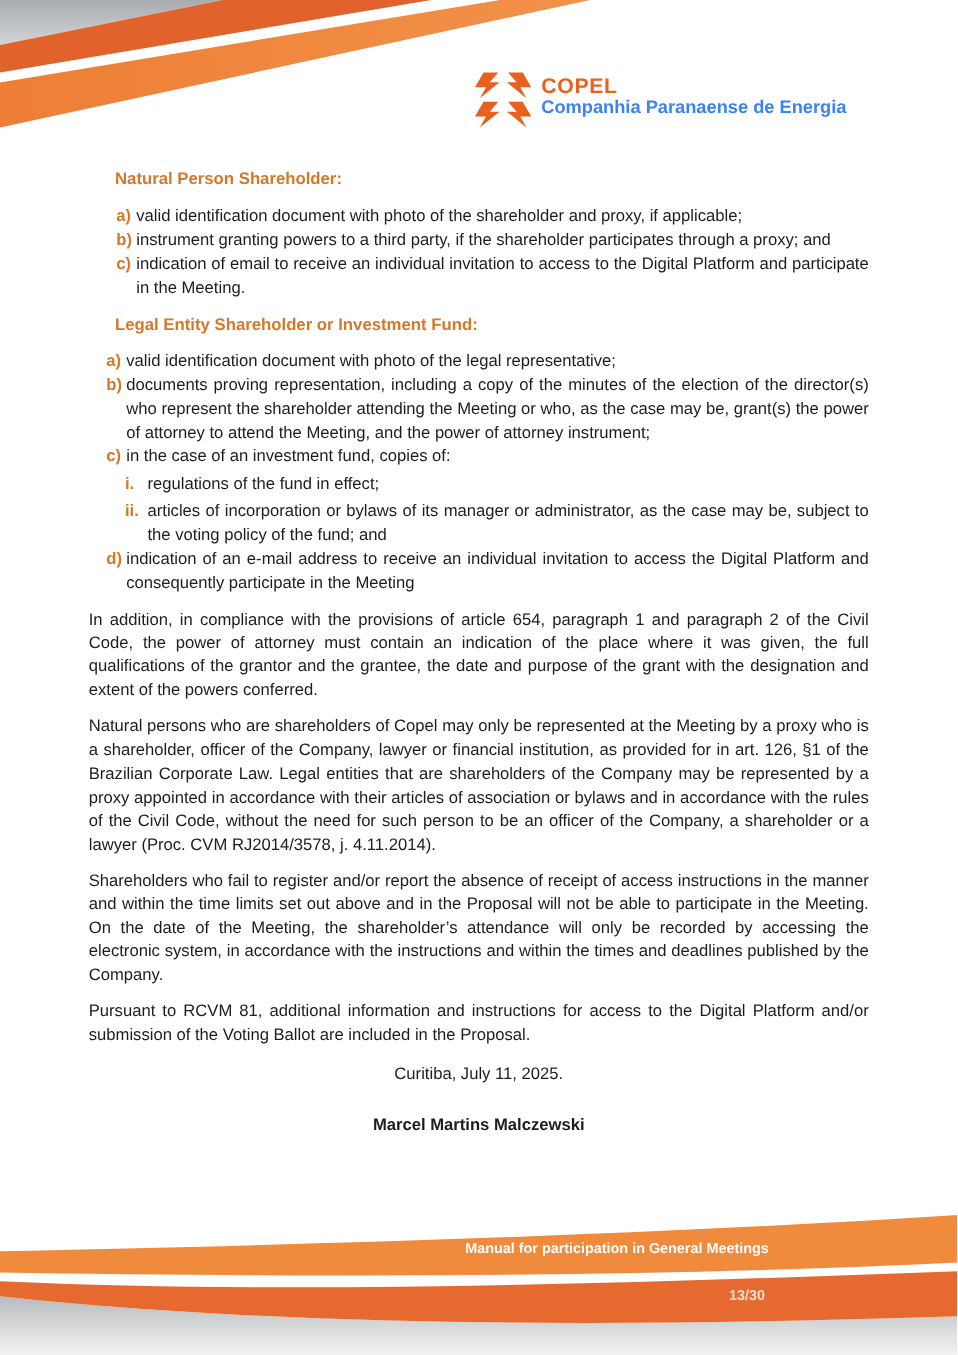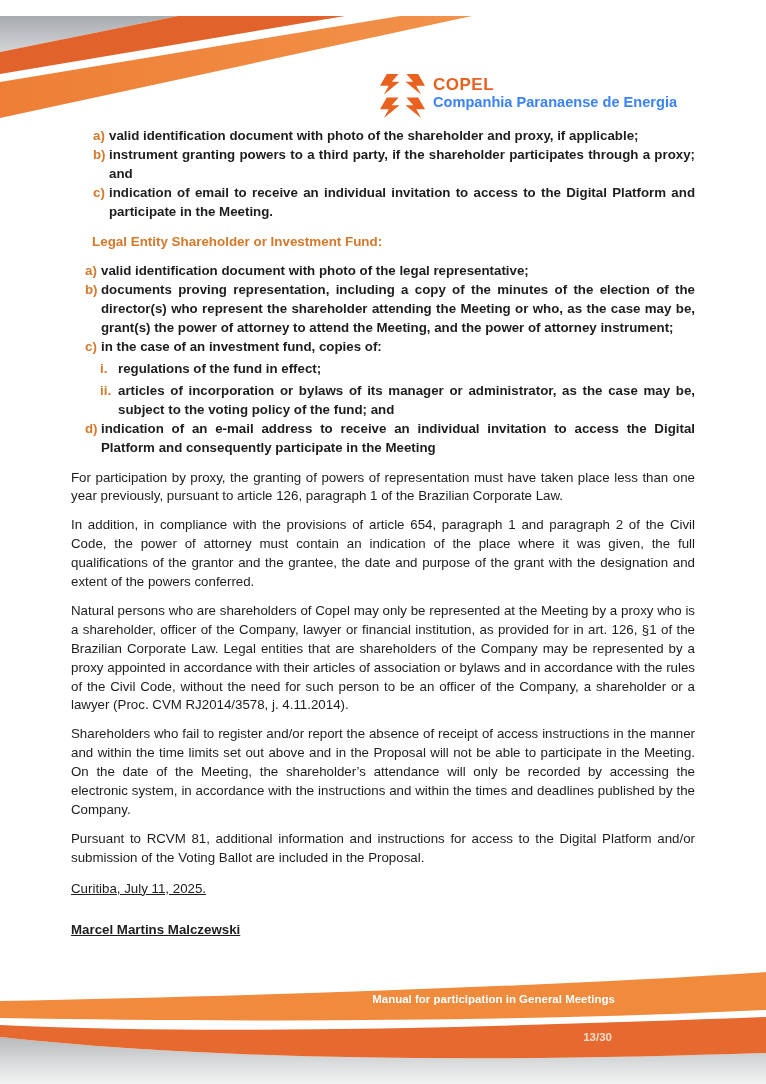--- a/index.html
+++ b/index.html
@@ -4,21 +4,21 @@
 <style>
   * { margin:0; padding:0; box-sizing:border-box; }
   html,body { background:#ffffff; }
   .page {
     position:relative; width:766px; height:1084px; margin:0 auto;
     background:#ffffff; overflow:hidden;
     font-family:"Liberation Sans", sans-serif;
     color:#1d1d1d;
   }
   
-  .header { position:absolute; top:16px; left:0; width:766px; height:115px; }
+  .header { position:absolute; top:0; left:0; width:766px; height:115px; }
   .header svg.deco { position:absolute; top:0; left:0; display:block; }
   .logo { position:absolute; top:57px; left:379px; display:flex; align-items:flex-start; }
   .logo-icon { width:47px; height:47px; display:block; }
   .logo-text { margin-left:7px; padding-top:3px; }
   .logo-name {
     font-weight:bold; font-size:17px; line-height:18px; letter-spacing:0.5px;
     color:#e8611f;
   }
   .logo-subtitle {
     font-weight:bold; font-size:14.6px; line-height:16px; color:#3b82f6;
@@ -31,25 +31,25 @@
   }
   .section-heading {
     font-size:13.4px; font-weight:bold; color:#d4782a;
     margin:7px 0 11px 21px;
   }
   .list { margin-bottom:11px; }
   .list-1 { padding-left:22px; }
   .list-2 { padding-left:14px; }
   .li { display:flex; }
   .li .m { flex:0 0 16px; font-weight:bold; color:#d4782a; }
-  .li .t { flex:1; text-align:justify;font-weight:bold; }
+  .li .t { flex:1; text-align:justify; }
   .sub { margin-left:15px; margin-top:3px; }
   .sub .m { flex:0 0 18px; }
   .content p { margin:10px 0; text-align:justify; }
-  .content p.center { margin-top:12px;text-decoration:underline; }
+  .content p.center { text-align:center; margin-top:12px; }
   .content p.signature { font-weight:bold; margin-top:22px; }
   
   .footer { position:absolute; left:0; bottom:0; width:628px; height:124px; }
   .footer svg.deco { position:absolute; top:0; left:0; display:block; }
   .footer-ribbon-label {
     position:absolute; top:33px; right:13px; z-index:2;
     color:#ffffff; font-weight:bold; font-size:11.5px;
   }
   .footer-page-number {
     position:absolute; top:71px; right:16px; z-index:2;
@@ -88,20 +88,21 @@
       </svg>
       <div class="logo-text">
         <div class="logo-name">COPEL</div>
         <div class="logo-subtitle">Companhia Paranaense de Energia</div>
       </div>
     </div>
   </div>
 
   <div class="content">
 
+    <div class="section-heading">Natural Person Shareholder:</div>
 
     <div class="list list-1">
       <div class="li">
         <span class="m">a)</span>
         <span class="t">valid identification document with photo of the shareholder and proxy, if applicable;</span>
       </div>
       <div class="li">
         <span class="m">b)</span>
         <span class="t">instrument granting powers to a third party, if the shareholder participates through a proxy; and</span>
       </div>
@@ -133,21 +134,20 @@
       <div class="li sub">
         <span class="m">ii.</span>
         <span class="t">articles of incorporation or bylaws of its manager or administrator, as the case may be, subject to the voting policy of the fund; and</span>
       </div>
       <div class="li">
         <span class="m">d)</span>
         <span class="t">indication of an e-mail address to receive an individual invitation to access the Digital Platform and consequently participate in the Meeting</span>
       </div>
     </div>
 
-    <p>For participation by proxy, the granting of powers of representation must have taken place less than one year previously, pursuant to article 126, paragraph 1 of the Brazilian Corporate Law.</p>
     <p>In addition, in compliance with the provisions of article 654, paragraph 1 and paragraph 2 of the Civil Code, the power of attorney must contain an indication of the place where it was given, the full qualifications of the grantor and the grantee, the date and purpose of the grant with the designation and extent of the powers conferred.</p>
     <p>Natural persons who are shareholders of Copel may only be represented at the Meeting by a proxy who is a shareholder, officer of the Company, lawyer or financial institution, as provided for in art. 126, §1 of the Brazilian Corporate Law. Legal entities that are shareholders of the Company may be represented by a proxy appointed in accordance with their articles of association or bylaws and in accordance with the rules of the Civil Code, without the need for such person to be an officer of the Company, a shareholder or a lawyer (Proc. CVM RJ2014/3578, j. 4.11.2014).</p>
     <p>Shareholders who fail to register and/or report the absence of receipt of access instructions in the manner and within the time limits set out above and in the Proposal will not be able to participate in the Meeting.  On the date of the Meeting, the shareholder’s attendance will only be recorded by accessing the electronic system, in accordance with the instructions and within the times and deadlines published by the Company.</p>
     <p>Pursuant to RCVM 81, additional information and instructions for access to the Digital Platform and/or submission of the Voting Ballot are included in the Proposal.</p>
 
     <p class="center">Curitiba, July 11, 2025.</p>
     <p class="center signature">Marcel Martins Malczewski</p>
   </div>
 
   <div class="footer">

